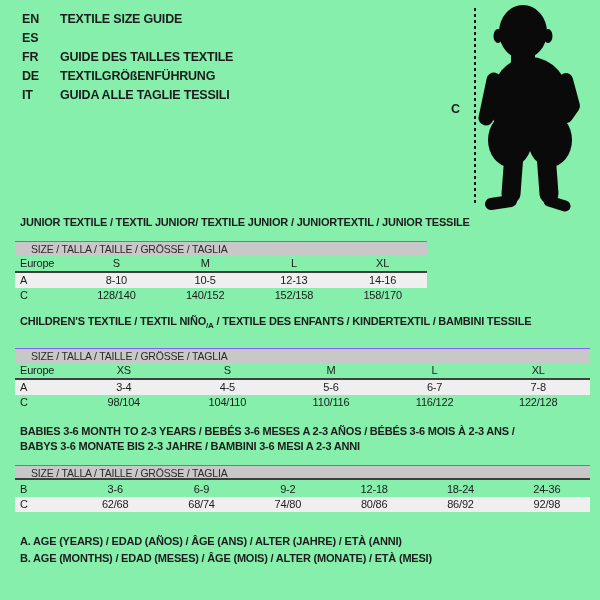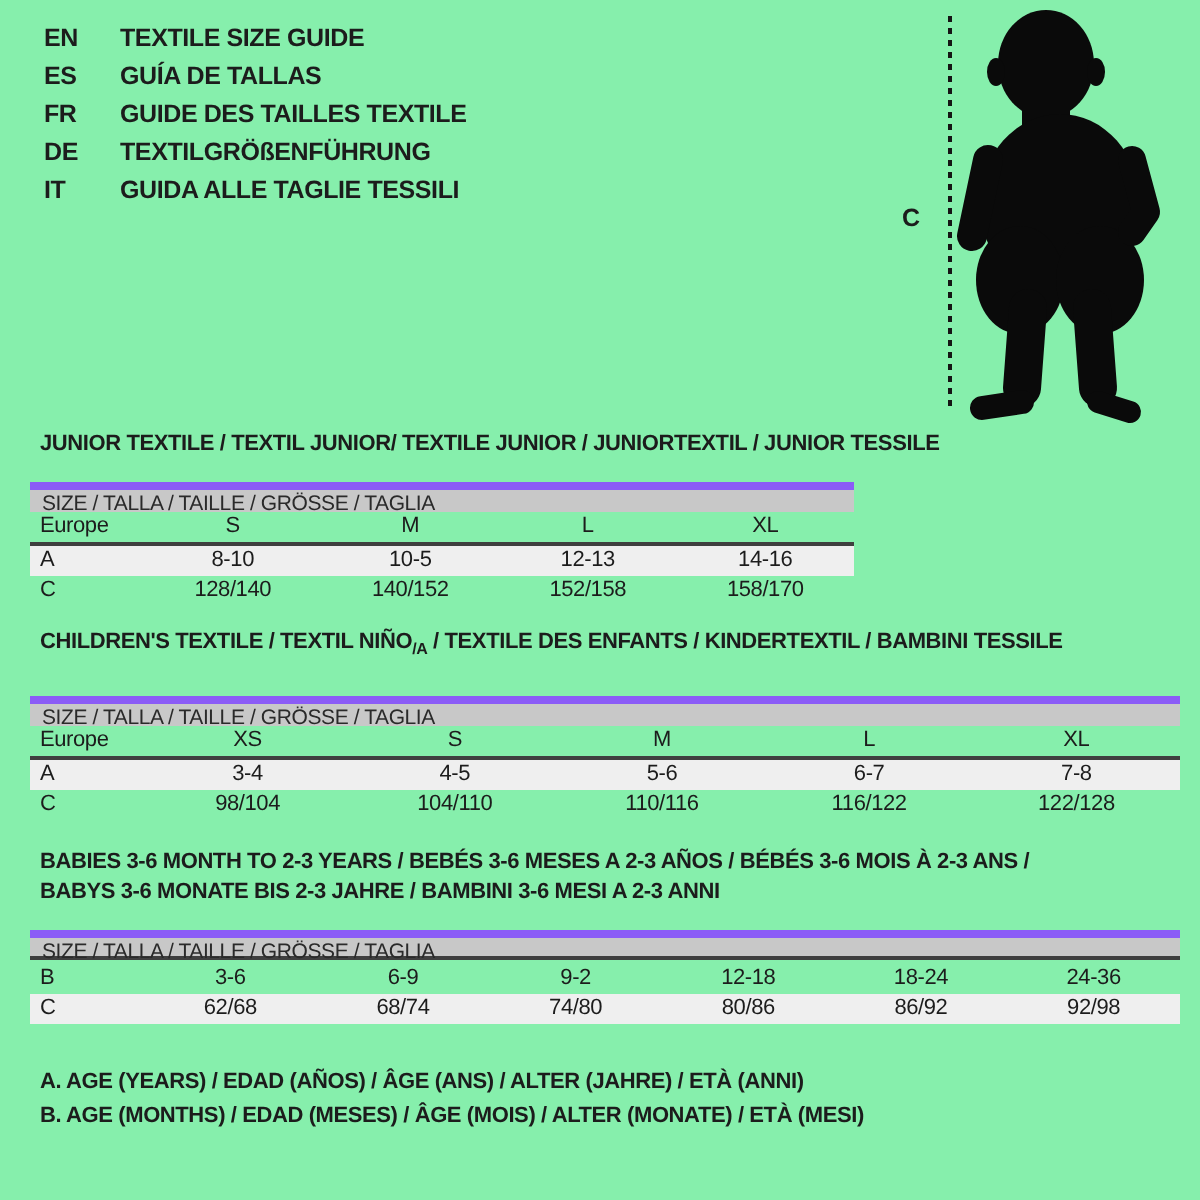--- a/index.html
+++ b/index.html
@@ -15,21 +15,21 @@
   
   .measure-line{position:absolute;left:474px;top:8px;width:2px;height:198px;
     background:repeating-linear-gradient(to bottom,#151515 0 3px,transparent 3px 6px);}
   .measure-label{position:absolute;left:451px;top:102px;font-size:12.5px;font-weight:bold;}
   .baby-svg{position:absolute;left:478px;top:2px;}
 
   
   .sec-title{position:absolute;left:20px;font-size:11px;font-weight:bold;letter-spacing:-0.2px;white-space:nowrap;}
   .sec-title sub{font-size:8px;}
   .size-bar{position:absolute;left:15px;height:15px;line-height:15px;background:#c8c8c8;
-    border-top:4px solid #8b5cf6;font-size:10.5px;color:#2a2a2a;padding-left:6px;box-sizing:border-box;
+    border-top:1px solid #8b5cf6;font-size:10.5px;color:#2a2a2a;padding-left:16px;box-sizing:border-box;
     letter-spacing:-0.2px;}
   table.size-table{position:absolute;left:15px;border-collapse:collapse;table-layout:fixed;}
   .size-table td{font-size:11px;height:15px;line-height:15px;padding:0;text-align:center;
     color:#1c1c1c;letter-spacing:-0.2px;overflow:hidden;}
   .size-table td.lbl{text-align:left;padding-left:5px;}
   .size-table tr.colhead td{border-bottom:2px solid #3f3f3f;margin-top:14px;}
   .size-table tr.alt td{background:#efefef;}
   .size-bar.ruled{border-bottom:2px solid #3f3f3f;}
 
   
@@ -41,21 +41,20 @@
 
 <div id="page">
 
   <div class="lang-list">
     <div class="lang-row">
       <span class="lang-code">EN</span>
       <span class="lang-title">TEXTILE SIZE GUIDE</span>
     </div>
     <div class="lang-row">
       <span class="lang-code">ES</span>
-      <span class="lang-title">GUÍA DE TALLAS</span>
     </div>
     <div class="lang-row">
       <span class="lang-code">FR</span>
       <span class="lang-title">GUIDE DES TAILLES TEXTILE</span>
     </div>
     <div class="lang-row">
       <span class="lang-code">DE</span>
       <span class="lang-title">TEXTILGRÖßENFÜHRUNG</span>
     </div>
     <div class="lang-row">

